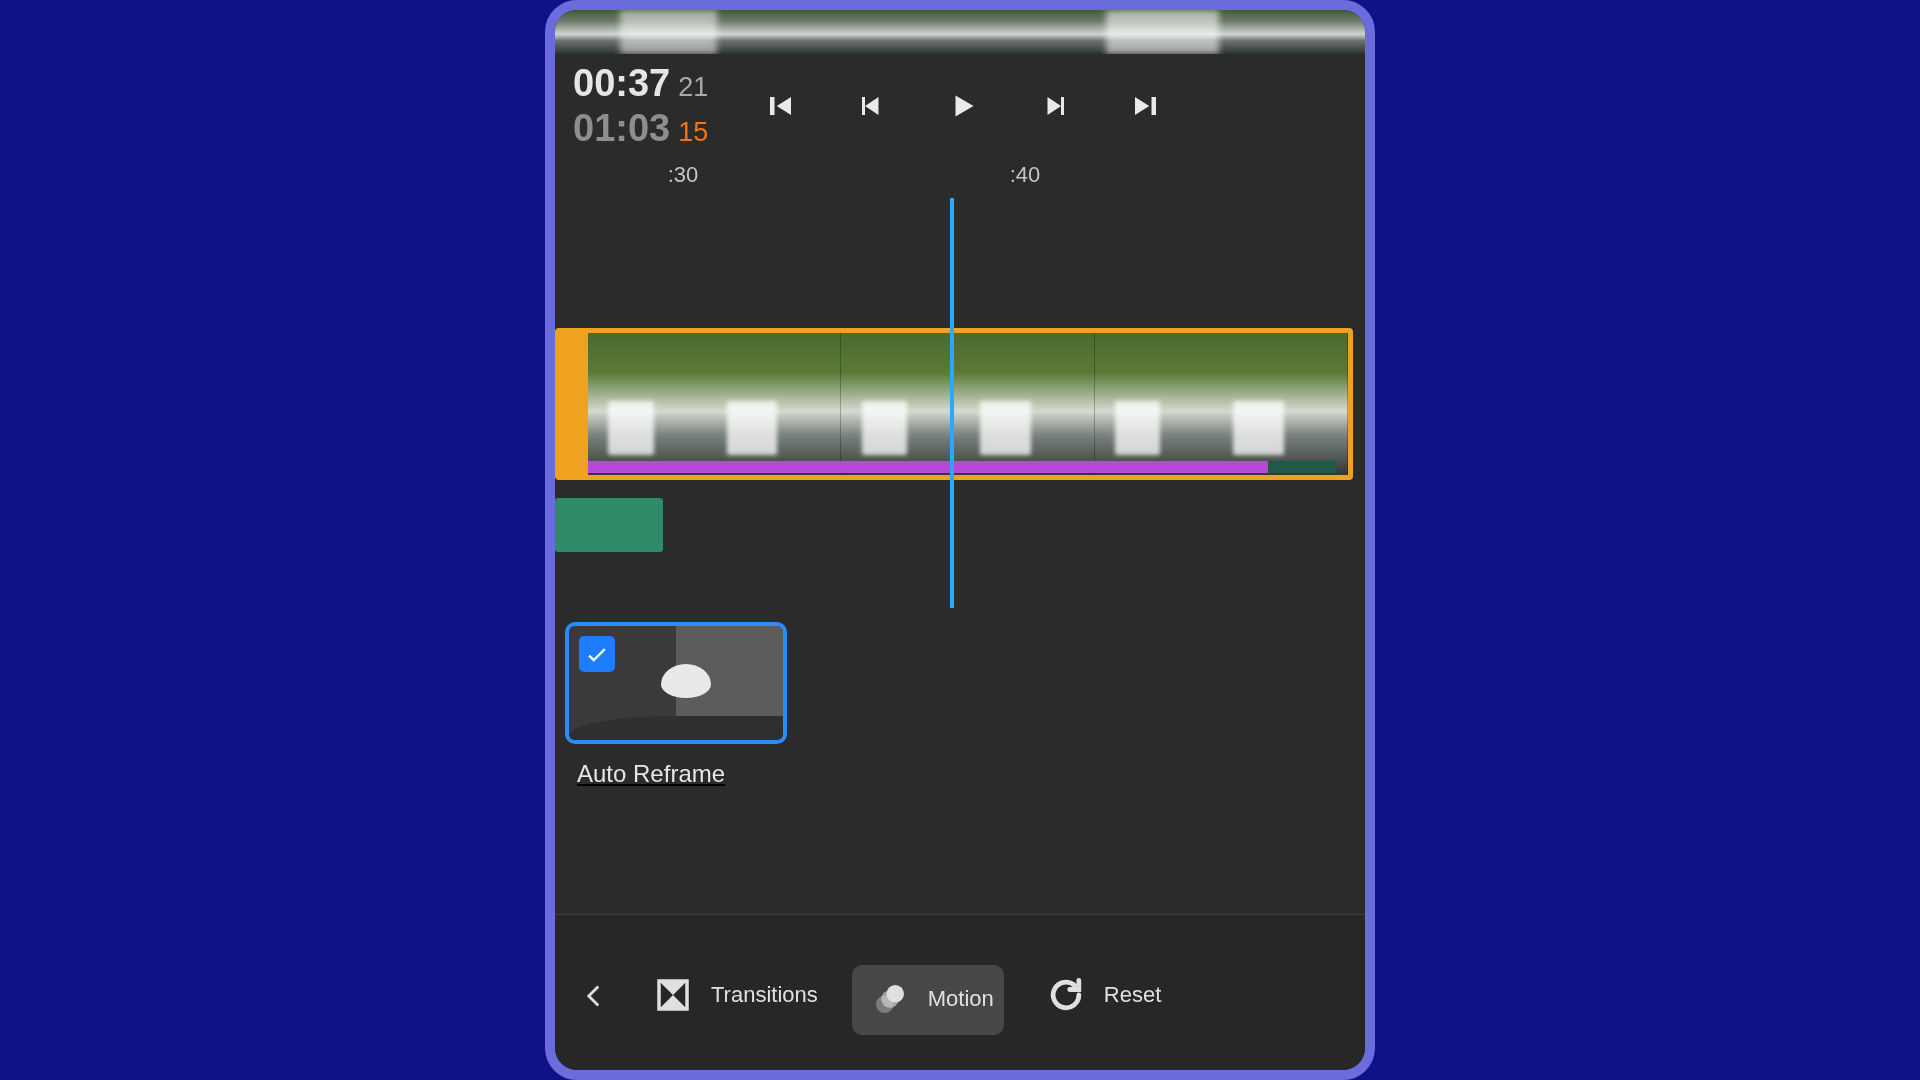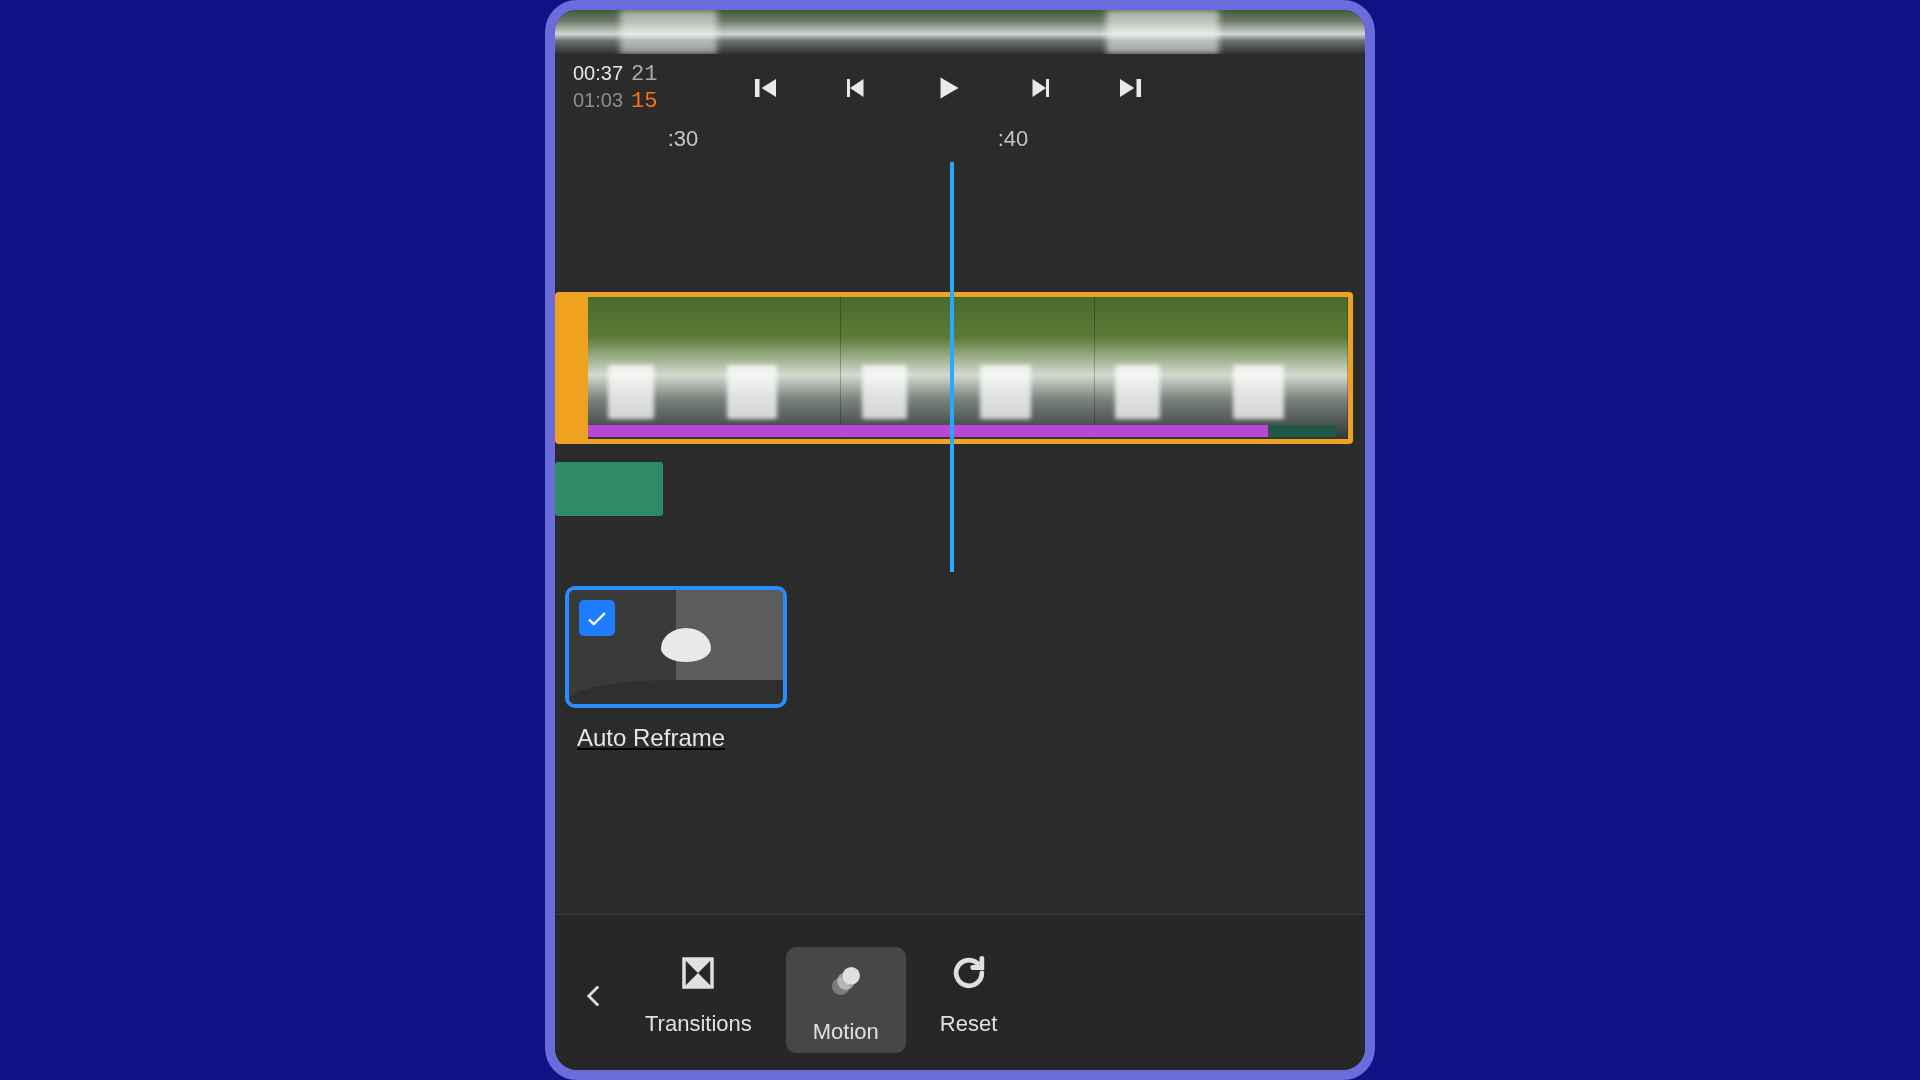--- a/index.html
+++ b/index.html
@@ -46,22 +46,22 @@
     padding: 8px 18px 6px 18px;
     gap: 42px;
   }
   .timecodes {
     display: flex;
     flex-direction: column;
     gap: 2px;
     min-width: 120px;
   }
   .tc-row { display: flex; align-items: baseline; gap: 8px; }
-  .tc-main { color: #e6e6e6; font-size: 20px; font-weight: 400; }
-  .tc-sub  { color: #aaa; font-size: 22px; font-family: Liberation Mono, monospace; }
+  .tc-main { color: #e6e6e6; font-size: 38px; font-weight: 700; }
+  .tc-sub  { color: #aaa; font-size: 27px; }
   .tc-total .tc-main { color: #8e8e8e; }
   .tc-total .tc-sub  { color: #f97316; }
 
   .controls {
     display: flex;
     align-items: center;
     gap: 50px;
     margin-left: 8px;
   }
   .cbtn {
@@ -221,21 +221,20 @@
   }
   .tool-list {
     flex:1;
     display:flex;
     gap:24px;
     overflow:hidden;
     padding-right:0;
   }
   .tool {
     display:flex;
-    flex-direction:column;
     align-items:center;
     gap:10px;
     padding:6px 10px 8px 10px;
     border-radius:10px;
     color:#e0e0e0;
     min-width:120px;
     cursor:pointer;
   }
   .tool.active { background:#474747;margin-top:8px; }
   .tool .ticon {
@@ -289,21 +288,21 @@
       <div class="cbtn">
         <svg viewBox="0 0 24 24">
             <path d="M15 6h3v12h-3V6zM4 6l9.5 6L4 18V6z"></path>
           </svg>
       </div>
     </div>
   </div>
 
   <div class="ruler">
     <span class="rlabel" style="left:128px">:30</span>
-    <span class="rlabel" style="left:458px">:40</span>
+    <span class="rlabel" style="left:470px">:40</span>
   </div>
 
   <div class="timeline">
     <div class="track-container">
       <div class="playhead"></div>
       <div class="clip">
         <div class="clip-inner">
           <div class="thumb"></div>
           <div class="thumb"></div>
           <div class="thumb"></div>

